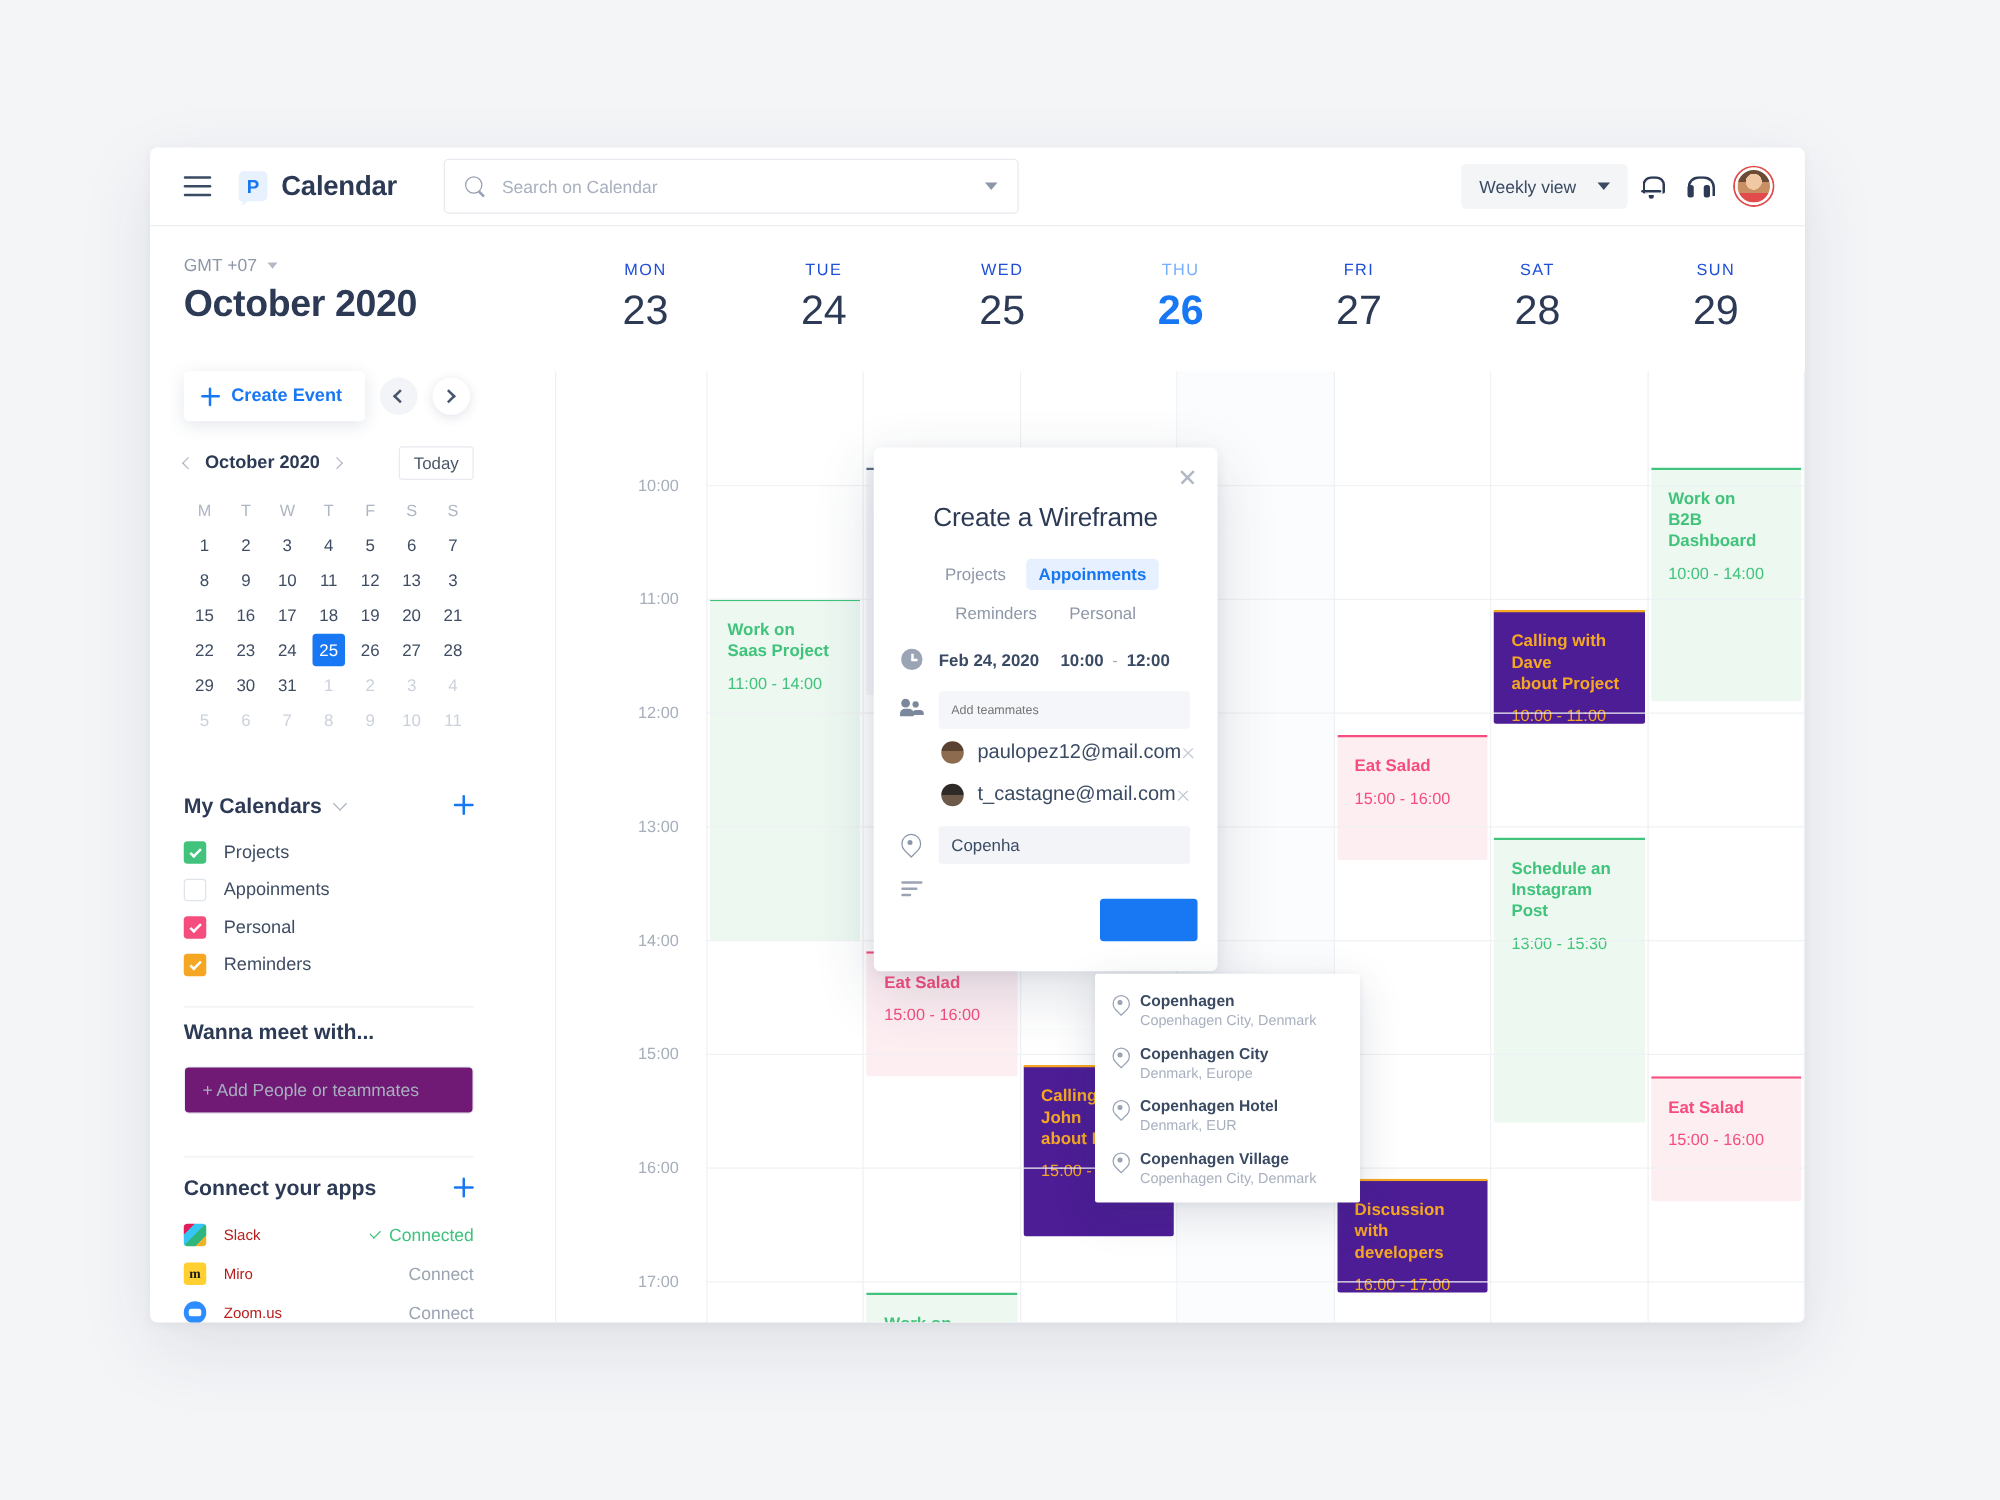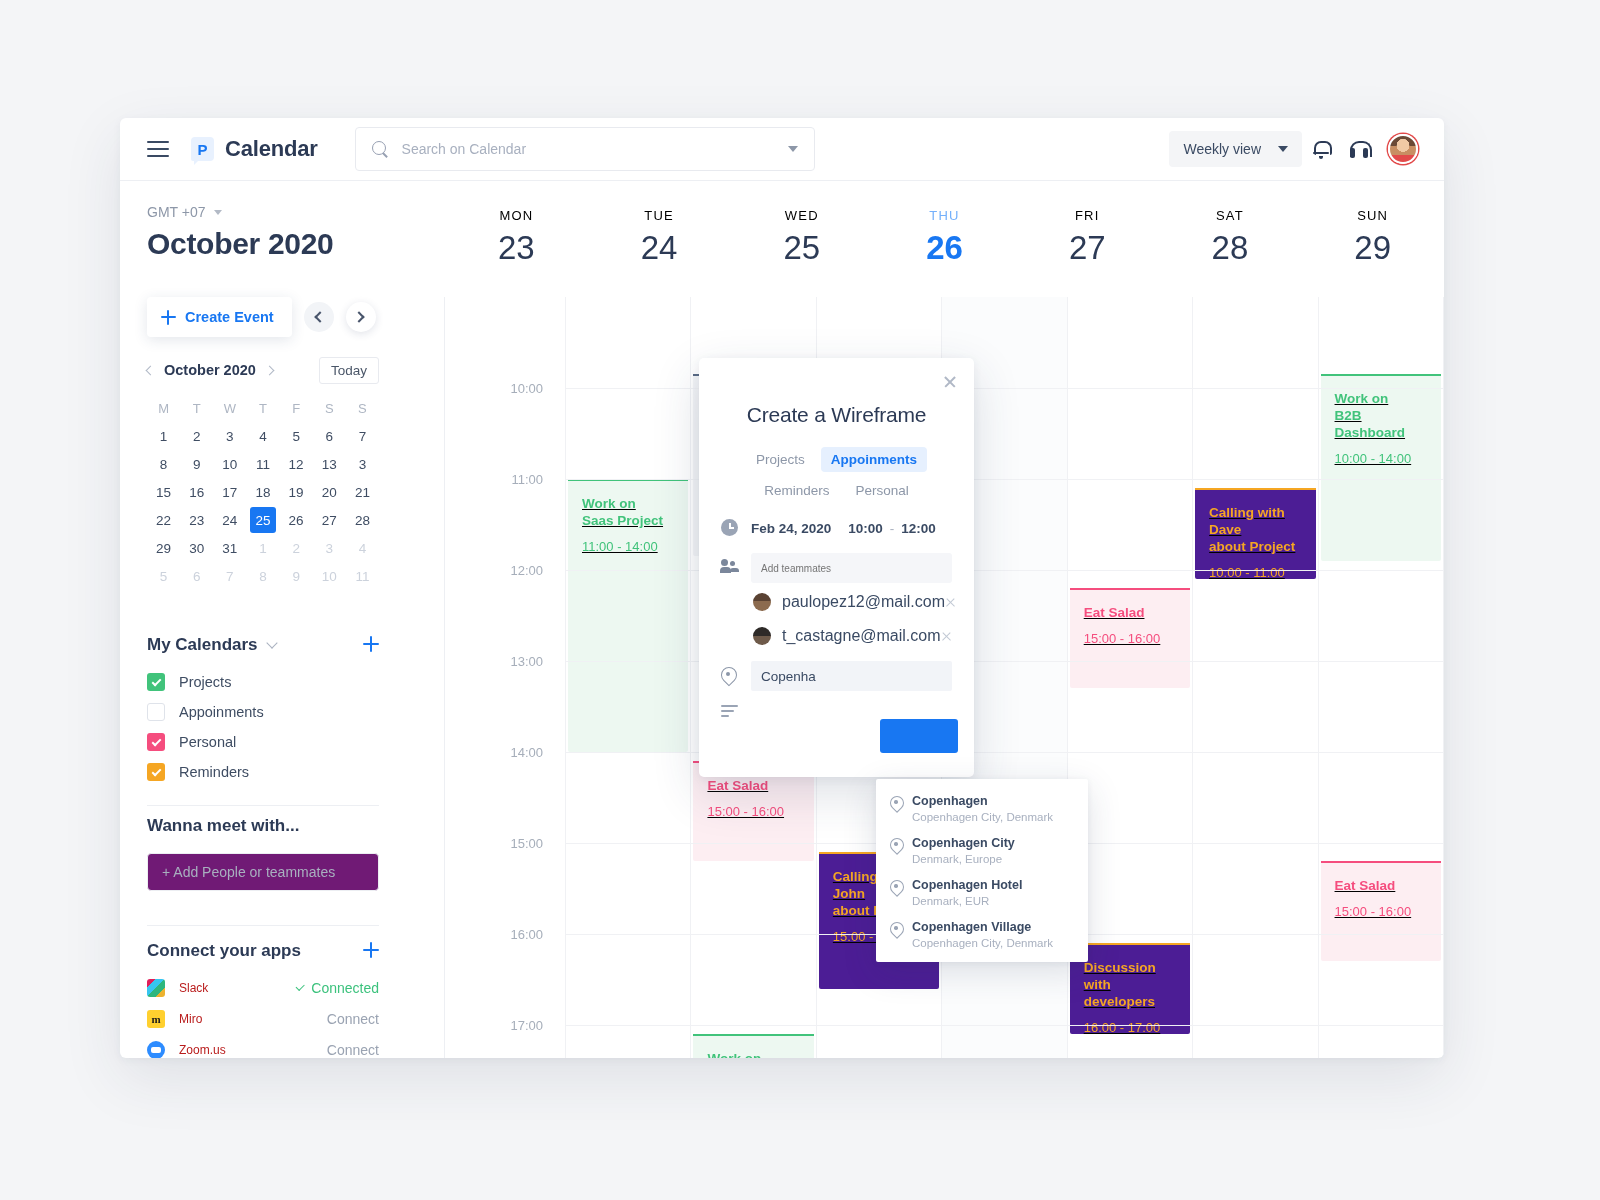--- a/index.html
+++ b/index.html
@@ -79,21 +79,21 @@
     overflow:hidden;
   }
 
   
   .datehead{ position:absolute; left:0; top:63px; width:1324px; height:116px;}
   .tz{ position:absolute;left:27px;top:23px; font-size:14px;color:#8d97a8; display:flex;align-items:center;cursor:pointer;}
   .tz .caret{ border-top:5px solid #b3bac6;border-left:4px solid transparent;border-right:4px solid transparent;margin-left:8px;margin-right:0;}
   .monthtitle{ position:absolute;left:27px;top:46px; font-size:30px;font-weight:700;color:#2c3a55;letter-spacing:-0.3px;}
   .daycols{ position:absolute; left:325px; top:0; width:999px; height:116px; display:flex;}
   .daycol{ flex:1; text-align:center; padding-top:27px;}
-  .daycol .dow{ font-size:13px;letter-spacing:1.2px;color:#000000;}
+  .daycol .dow{ font-size:13px;letter-spacing:1.2px;color:#1d4ed8;}
   .daycol .num{ font-size:33px;font-weight:400;color:#2c3a55;margin-top:6px;}
   .daycol.today .dow{ color:#74b0fb;}
   .daycol.today .num{ color:#1877f2;font-weight:700;}
 
   
   .sidebar{ position:absolute;left:0;top:179px;width:325px;height:761px;border-right:1px solid #edeff3;}
   .create-row{ position:absolute;left:27px;top:0;display:flex;align-items:center;}
   .create-btn{
     height:40px;background:#fff;border-radius:4px;padding:0 18px 0 14px;
     display:flex;align-items:center;cursor:pointer;
@@ -155,21 +155,21 @@
   .grid{ position:absolute;left:325px;top:179px;width:999px;height:761px;overflow:hidden;}
   .gridcols{ position:absolute;left:120px;top:0;width:879px;height:761px;display:flex;}
   .gcol{ flex:1;border-right:1px solid #f0f1f4;position:relative;}
   .gcol:first-child{ border-left:1px solid #f0f1f4;}
   .gcol.today-col{ background:#fbfcfd;}
   .hourlines{ position:absolute;left:120px;top:0;width:879px;height:761px;}
   .hourlines .hl{ position:absolute;left:0;width:879px;height:1px;background:#f0f1f4;}
   .times{ position:absolute;left:0;top:0;width:120px;height:761px;}
   .times div{ position:absolute;right:22px;font-size:13px;color:#a6aeba;transform:translateY(-50%);}
 
-  .evt{ position:absolute; border-radius:0 0 2px 2px; padding:14px 14px 0 14px; overflow:hidden;text-decoration:underline;}
+  .evt{ position:absolute; border-radius:0 0 2px 2px; padding:14px 14px 0 14px; overflow:hidden;}
   .evt .t{ font-size:13.5px;font-weight:700;line-height:17px;}
   .evt .h{ font-size:13px;margin-top:10px;}
   .evt.green{ background:#edf8f1;border-top:2.5px solid #41c37b;}
   .evt.green .t,.evt.green .h{ color:#41c37b;}
   .evt.pink{ background:#fdeef2;border-top:2.5px solid #f54d7e;}
   .evt.pink .t,.evt.pink .h{ color:#f54d7e;}
   .evt.orange{ background:#4c1d95;border-top:2.5px solid #f5a623;}
   .evt.orange .t,.evt.orange .h{ color:#f5a623;}
   .evt.gray{ background:#f5f6f8;border-top:2.5px solid #5b6b85;}
   .evt.gray .t{ color:#7b879b;} .evt.gray .h{ color:#9aa3b2;}
@@ -505,20 +505,24 @@
           <div class="evt orange" style="top: 646.1px; height: 91px; left: 2px; right: 2px;">
             <div class="t">Discussion with<br>developers</div>
             <div class="h">16:00 - 17:00</div>
           </div>
         </div>
         <div class="gcol" id="gcol5">
           <div class="evt orange" style="top: 191.1px; height: 91px; left: 2px; right: 2px;">
             <div class="t">Calling with Dave<br>about Project</div>
             <div class="h">10:00 - 11:00</div>
           </div>
+          <div class="evt green" style="top: 373.1px; height: 227.5px; left: 2px; right: 2px;">
+            <div class="t">Schedule an<br>Instagram Post</div>
+            <div class="h">13:00 - 15:30</div>
+          </div>
         </div>
         <div class="gcol" id="gcol6">
           <div class="evt green" style="top: 77.35px; height: 186.55px; left: 2px; right: 2px;">
             <div class="t">Work on<br>B2B Dashboard</div>
             <div class="h">10:00 - 14:00</div>
           </div>
           <div class="evt pink" style="top: 564.2px; height: 100.1px; left: 2px; right: 2px;">
             <div class="t">Eat Salad</div>
             <div class="h">15:00 - 16:00</div>
           </div>

